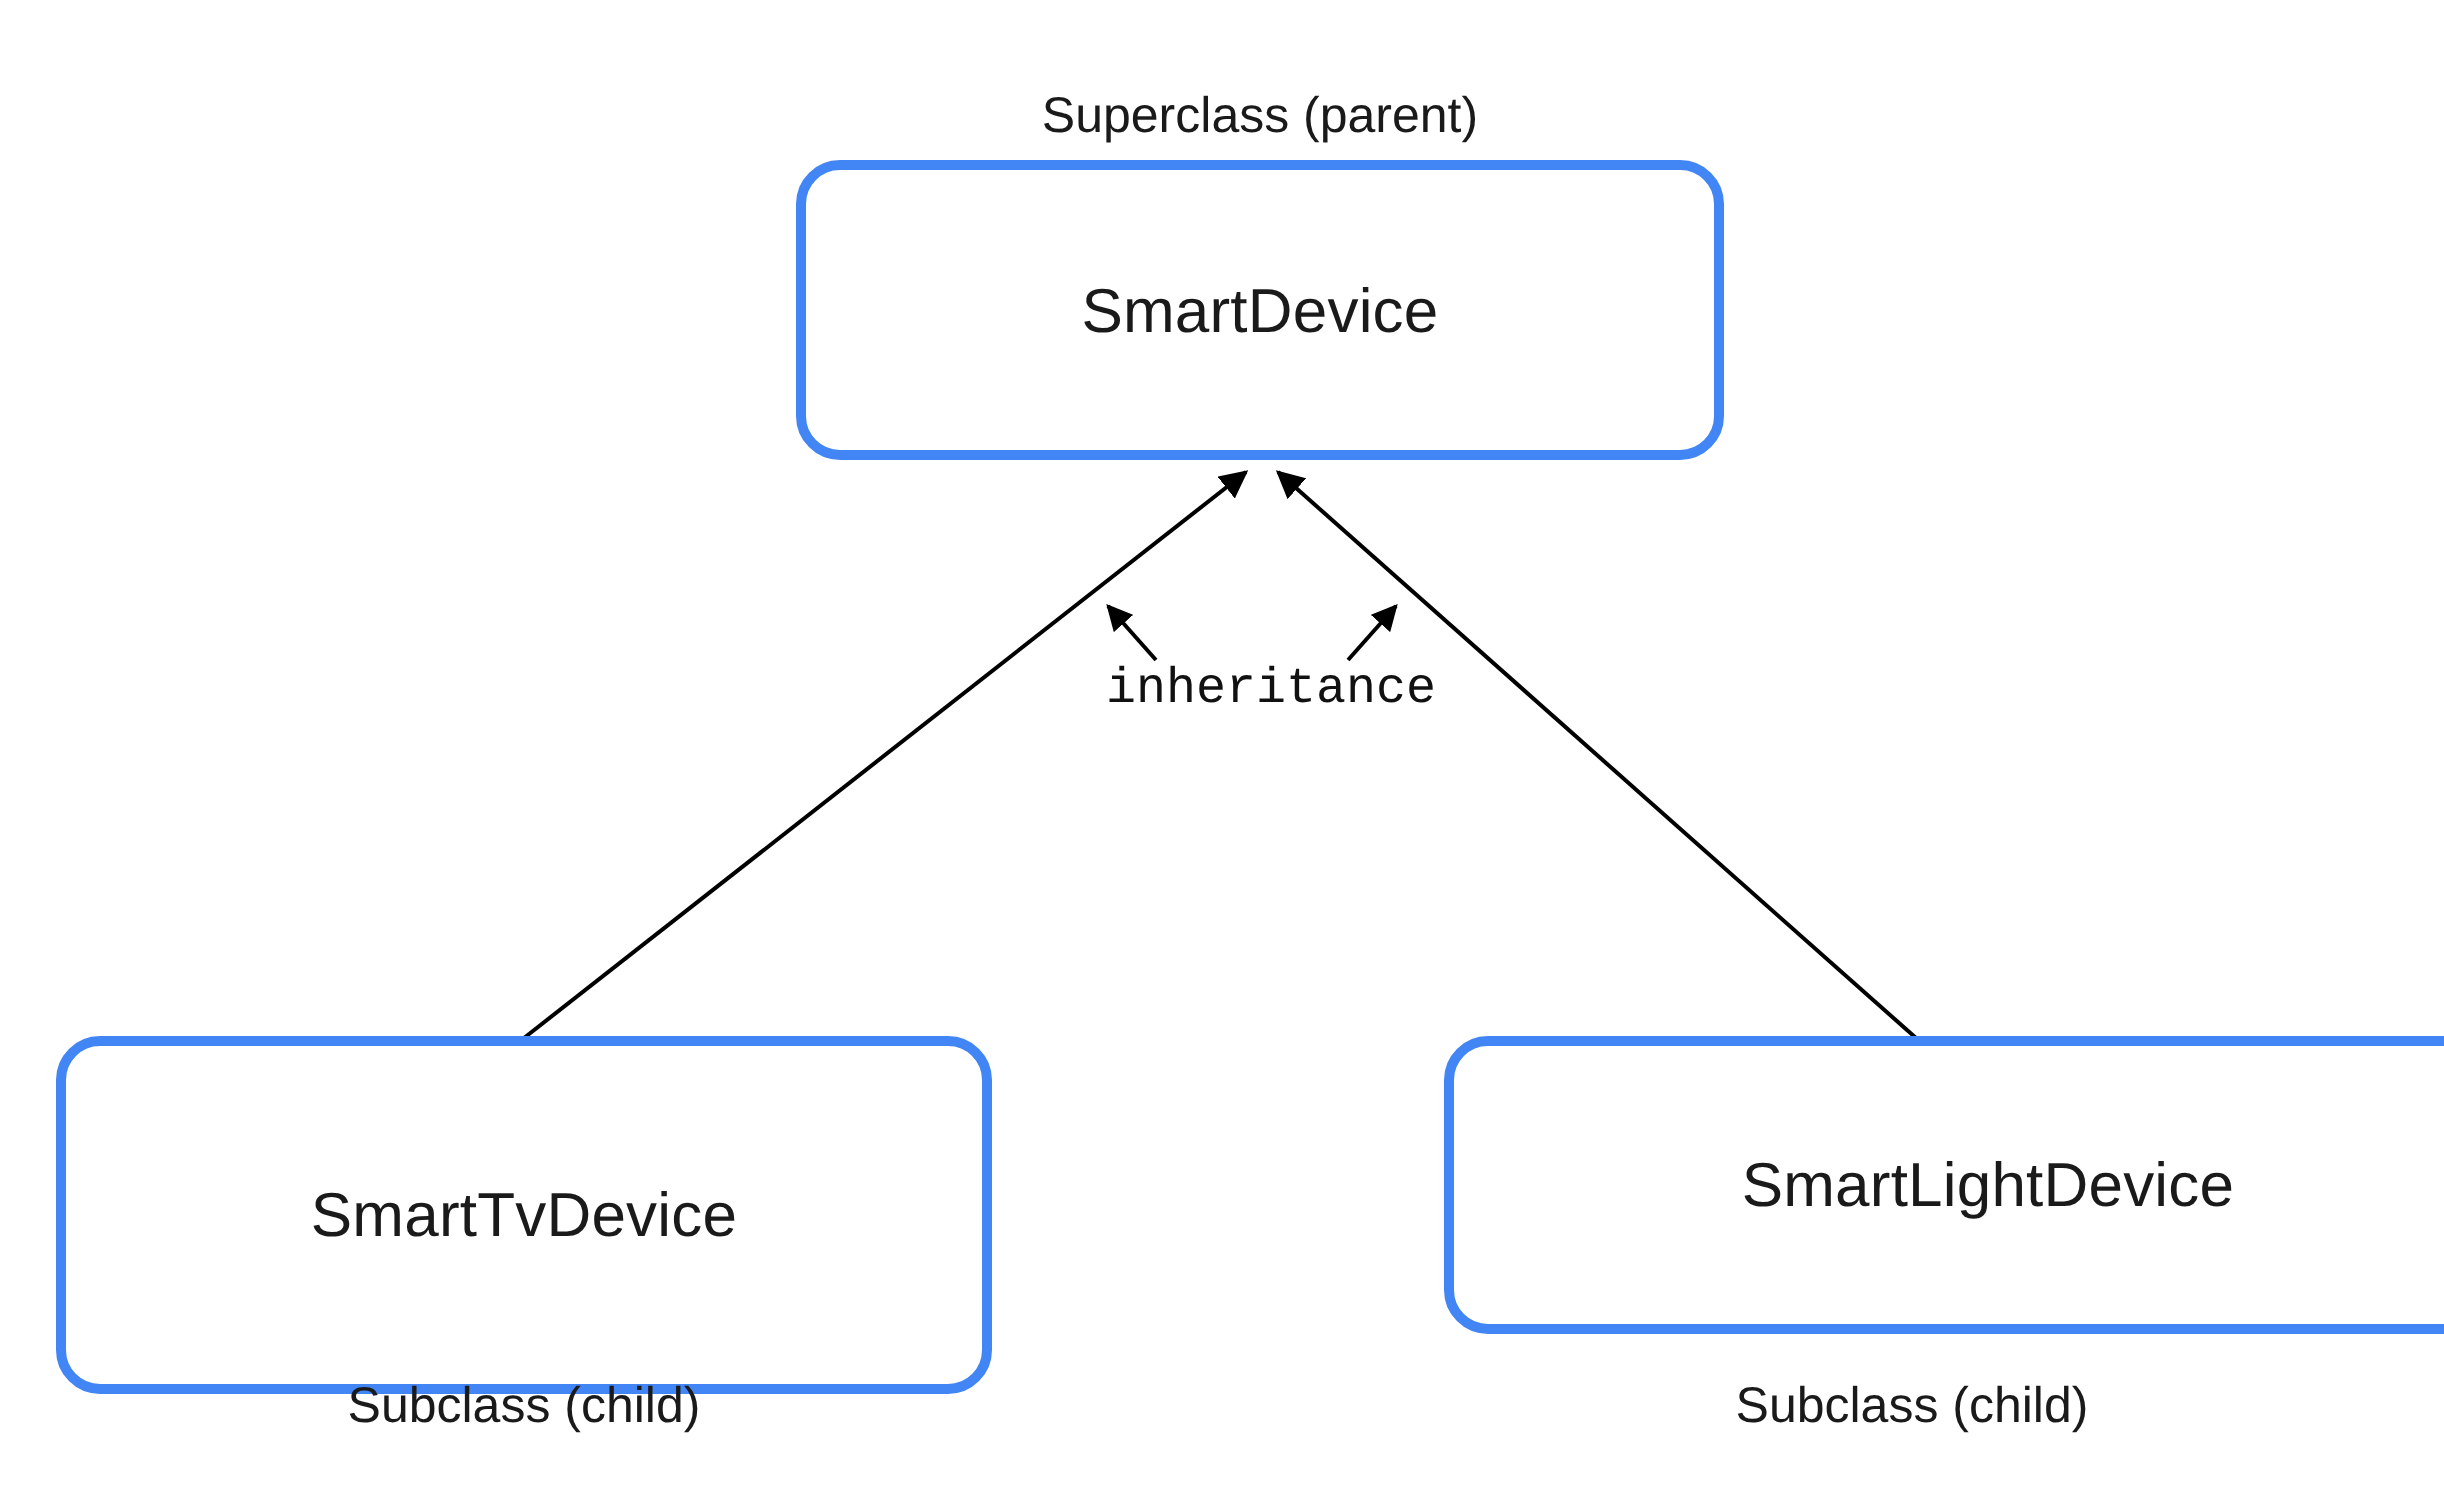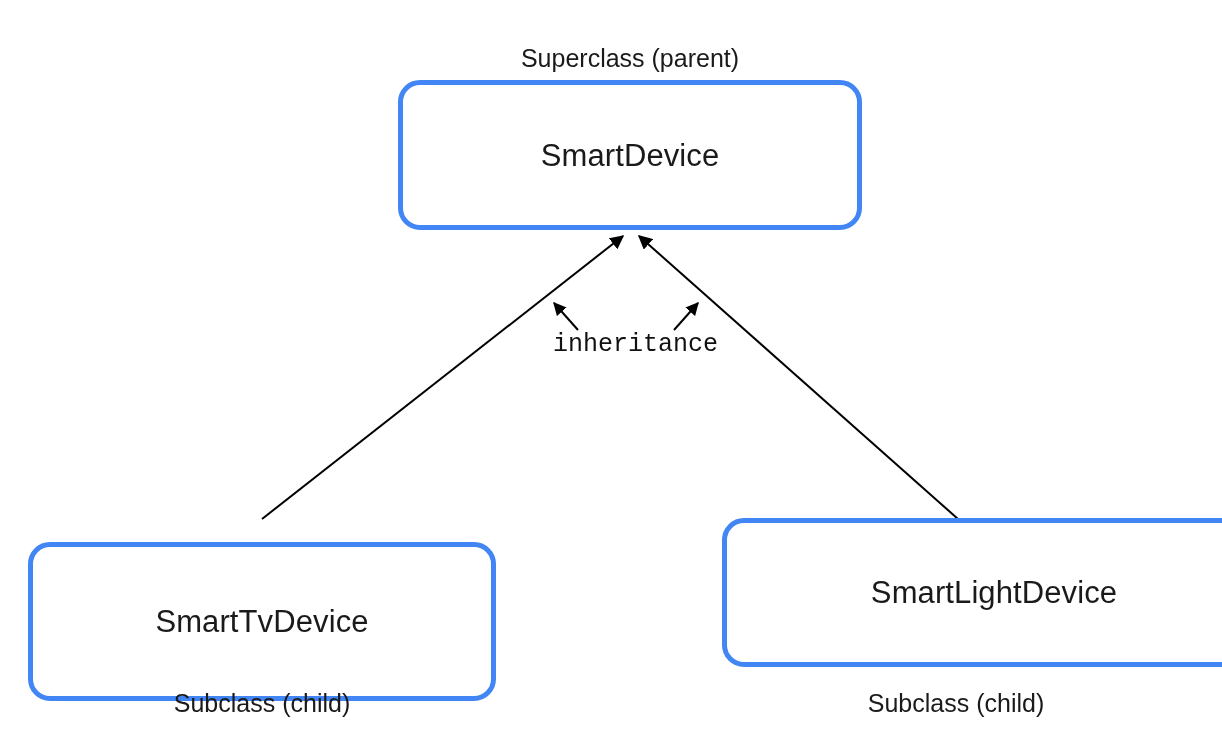--- a/index.html
+++ b/index.html
@@ -56,21 +56,21 @@
     position: absolute;
     font-size: 25px;
     color: #111111;
     line-height: 1;
     white-space: nowrap;
     font-family: Liberation Mono, monospace;
   }
 
   
   #box-superclass   { left: 398px; top: 80px;  width: 464px; height: 150px; }
-  #box-sub-left     { left: 28px;  top: 518px; width: 468px; height: 159px; margin-top: 24px; }
+  #box-sub-left     { left: 28px;  top: 518px; width: 468px; height: 179px; }
   #box-sub-right    { left: 722px; top: 518px; width: 544px; height: 149px; }
 
   #label-superclass { left: 398px; top: 33px;  width: 464px; margin-top: 13px; }
   #label-sub-left   { left: 28px;  top: 691px; width: 468px; }
   #label-sub-right  { left: 722px; top: 691px; width: 468px; }
 
   #label-inheritance { left: 553px; top: 332px; }
 </style>
 </head>
 <body>

